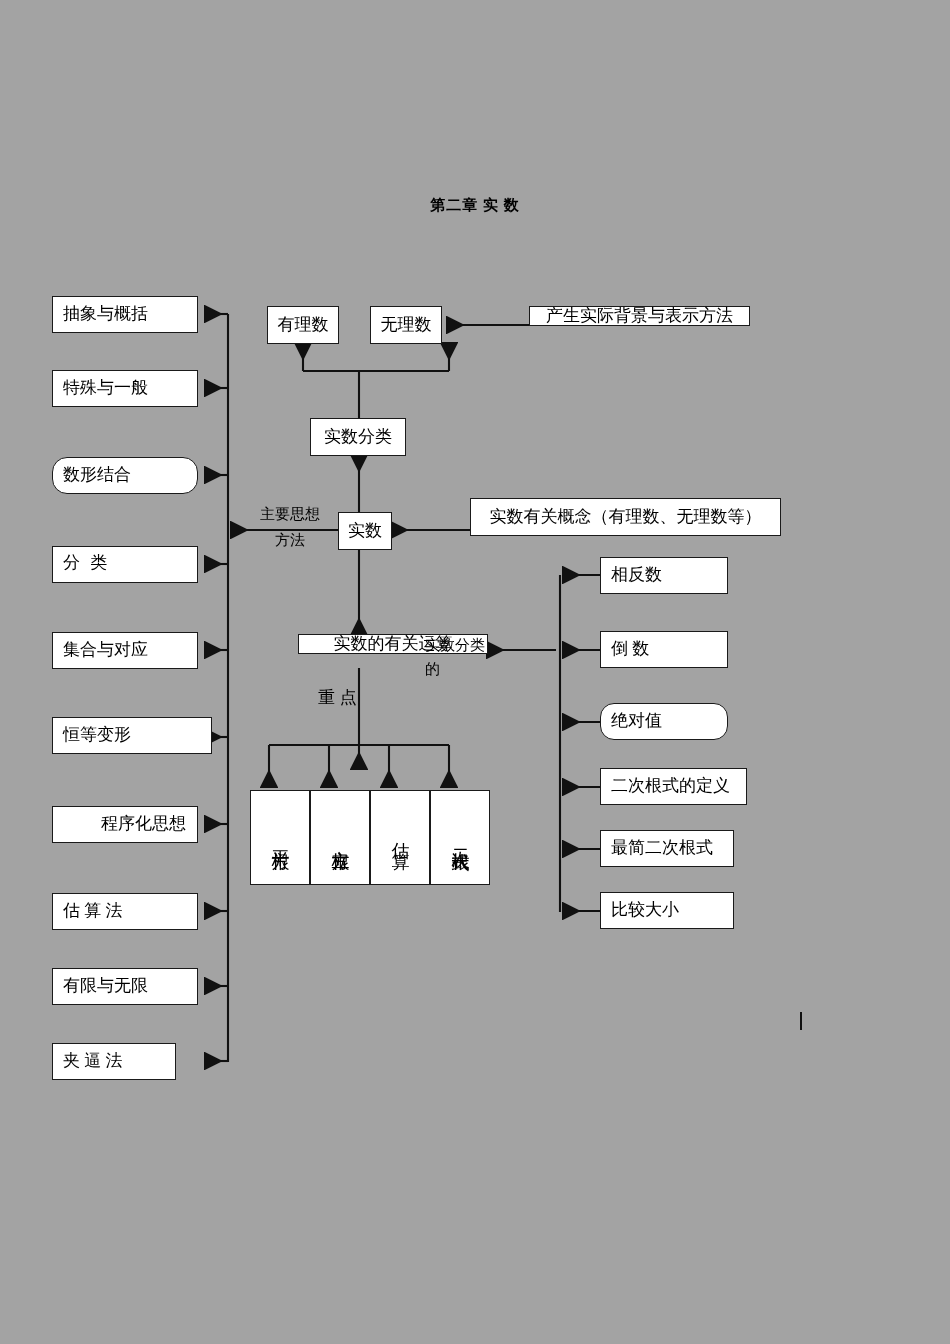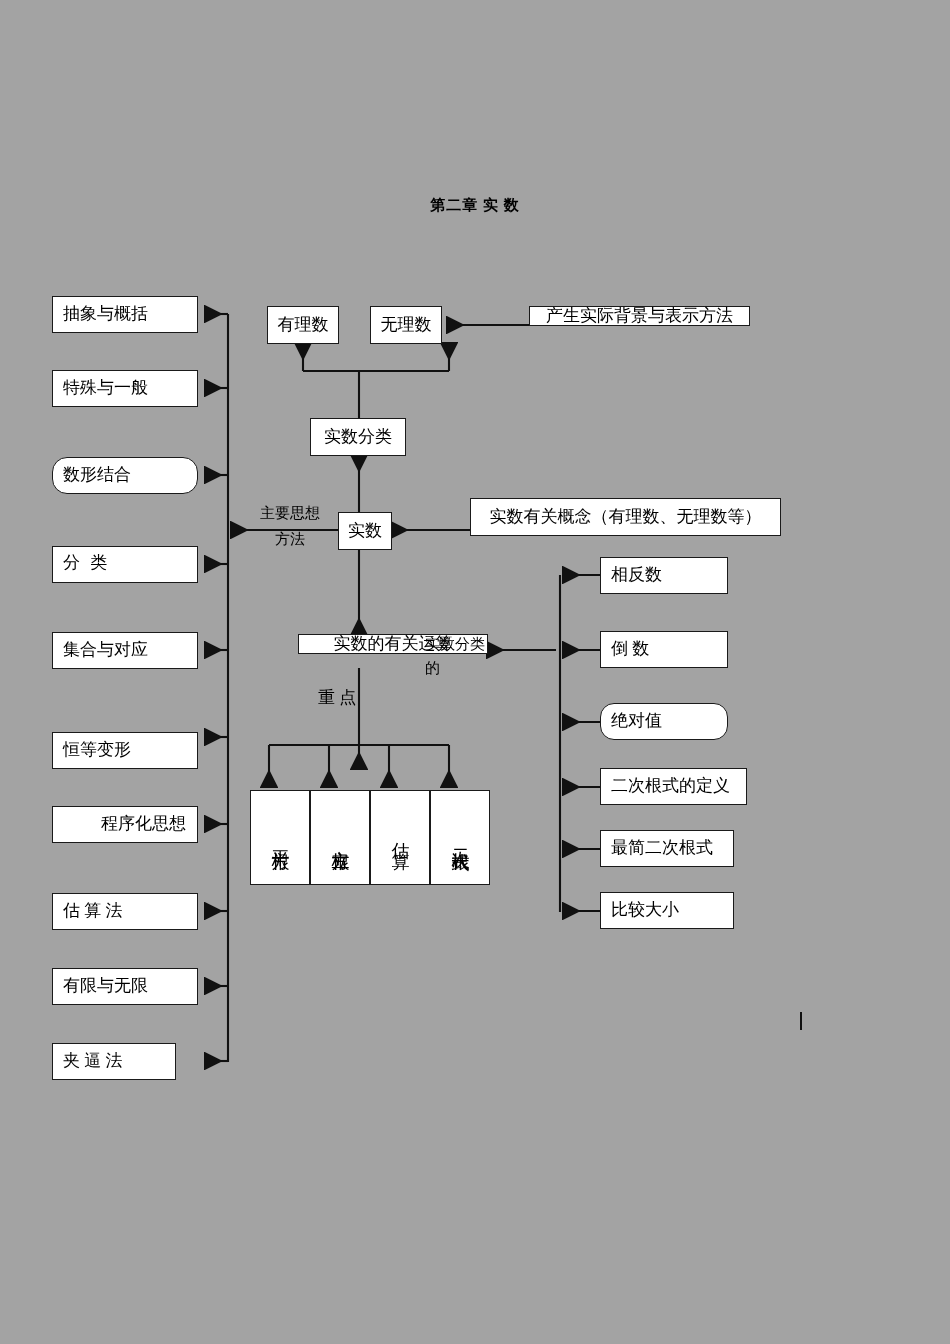--- a/index.html
+++ b/index.html
@@ -67,21 +67,21 @@
     font-family: "Liberation Serif", "DejaVu Serif", serif;
   }
   .vtext.loose {
     letter-spacing: 10px;
   }
   .lbl {
     position: absolute;
     font-size: 15px;
     line-height: 1.15;
     white-space: nowrap;
-    font-family: Liberation Serif, serif;
+    font-family: Liberation Sans, sans-serif;
   }
   .lbl.ctr { text-align: center; }
   svg.wires {
     position: absolute;
     left: 0;
     top: 0;
     width: 950px;
     height: 1344px;
     pointer-events: none;
   }
@@ -166,21 +166,21 @@
   </div>
   <div class="box pad" style="left:52px; top:457px; width:146px; height:37px;border-radius:15px;">
     <span>数形结合</span>
   </div>
   <div class="box pad" style="left:52px; top:546px; width:146px; height:37px;font-family:Liberation Mono, monospace;">
     <span>分    类</span>
   </div>
   <div class="box pad" style="left:52px; top:632px; width:146px; height:37px;">
     <span>集合与对应</span>
   </div>
-  <div class="box pad" style="left:52px; top:732px; width:146px; height:37px;">
+  <div class="box pad" style="left:52px; top:717px; width:160px; height:37px;">
     <span>恒等变形</span>
   </div>
   <div class="box pad" style="left:52px; top:806px; width:146px; height:37px;padding-left:48px;">
     <span>程序化思想</span>
   </div>
   <div class="box pad" style="left:52px; top:893px; width:146px; height:37px;">
     <span>估  算  法</span>
   </div>
   <div class="box pad" style="left:52px; top:968px; width:146px; height:37px;">
     <span>有限与无限</span>

